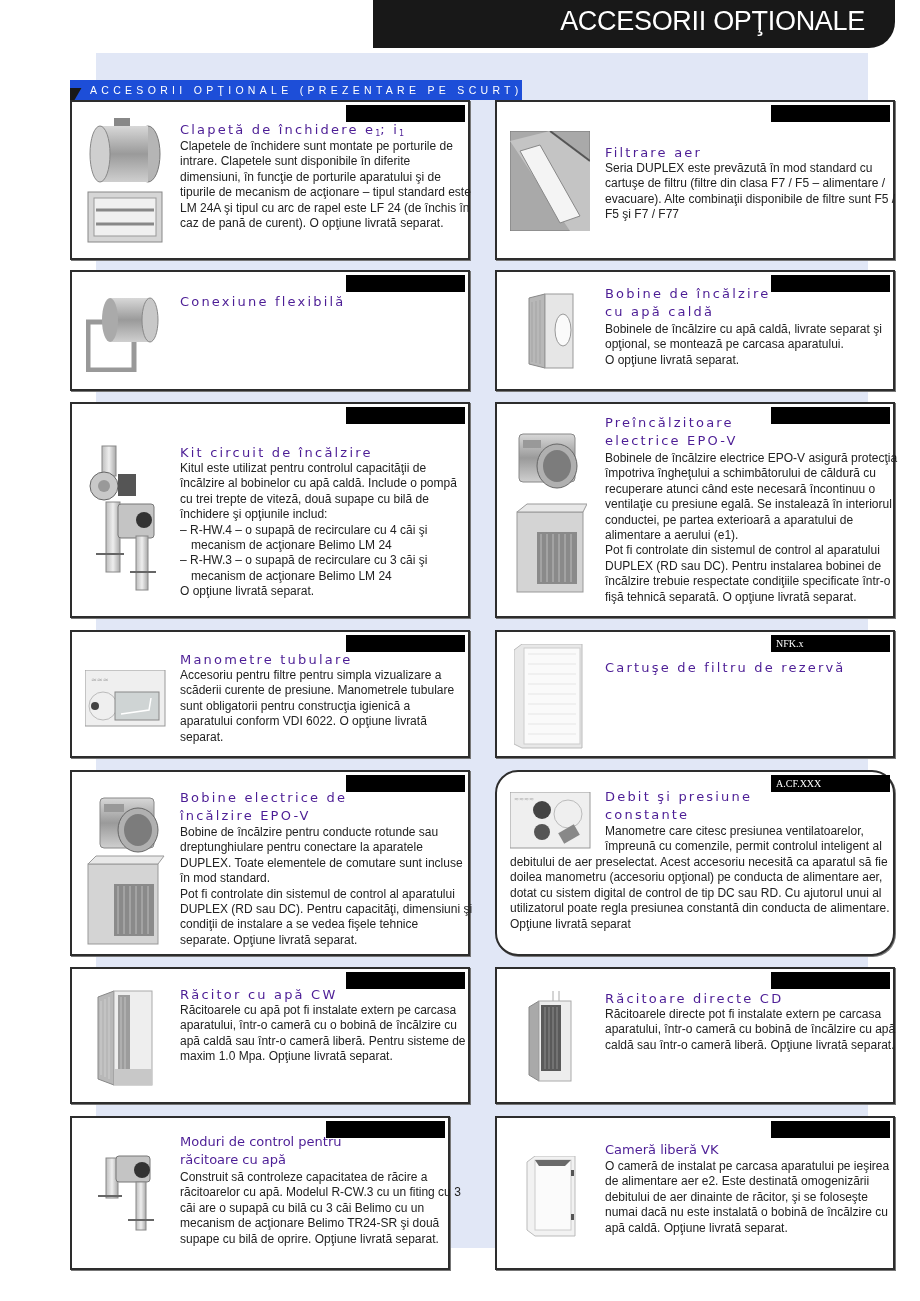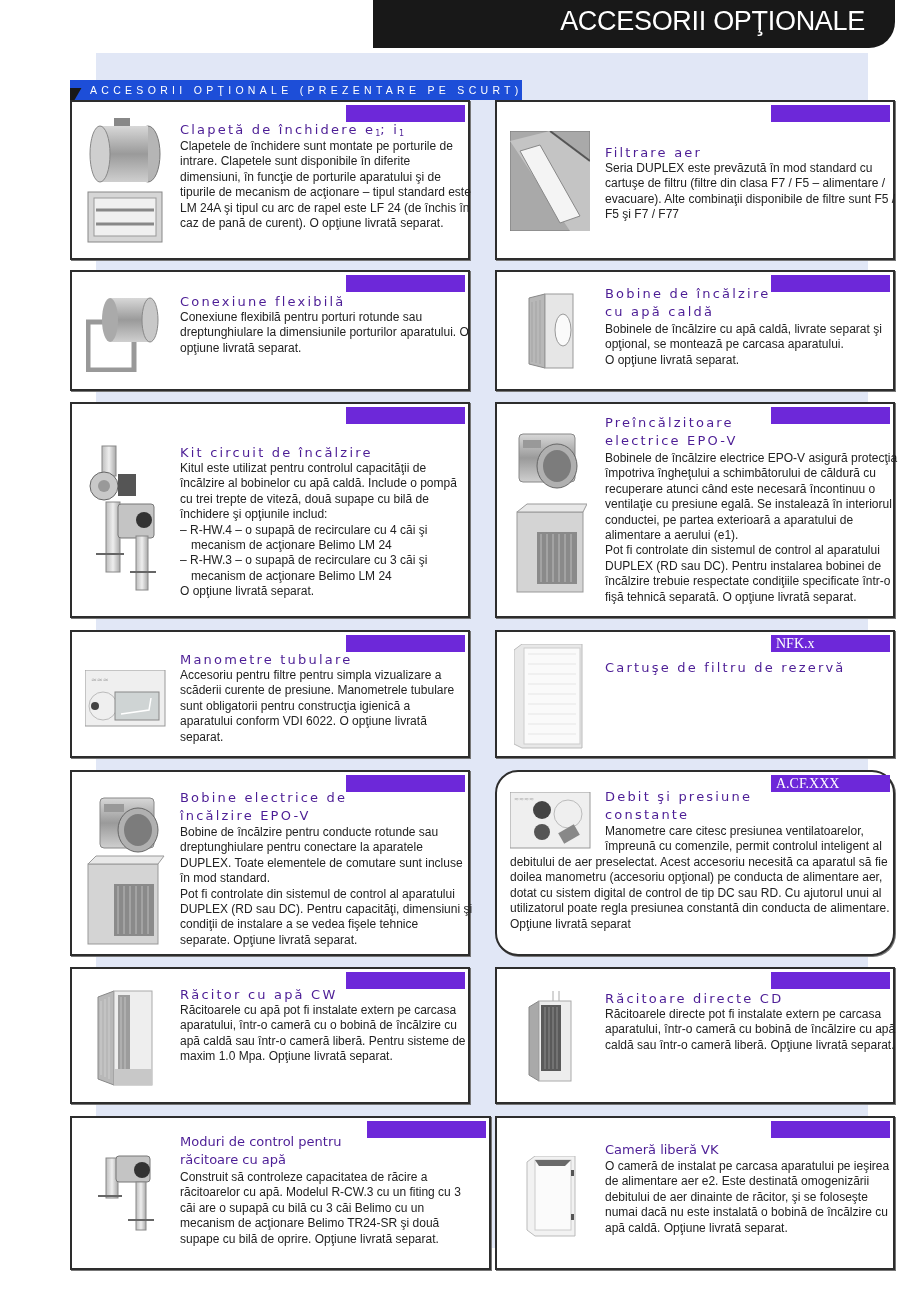--- a/index.html
+++ b/index.html
@@ -28,22 +28,22 @@
     content: ""; position: absolute; left: -4px; top: 8px; width: 12px; height: 12px; background: #181818;
     transform: skewX(-30deg);
   }
 
   .card {
     position: absolute; background: #ffffff; border: 2px solid #2d2d2d;
     box-shadow: 1px 1px 0 #777;
   }
   .code-badge {
     position: absolute; right: 3px; top: 3px; width: 119px; height: 17px;
-    background: #6d28d9; color: #ffffff;
-    font-family: "Liberation Serif", serif; font-size: 14px; line-height: 17px; padding-left: 5px;
+    background: #000000; color: #ffffff;
+    font-family: "Liberation Serif", serif; font-size: 10px; line-height: 17px; padding-left: 5px;
   }
   .card-title {
     position: absolute; color: #4c1d95;
     font-family: "DejaVu Sans", sans-serif; font-size: 13px; letter-spacing: 2.2px; line-height: 18px;
   }
   .card-title.plain { letter-spacing: 0; font-size: 13px; }
   .card-title sub { font-size: 8px; letter-spacing: 0; vertical-align: -2px; }
   .card-text {
     position: absolute; font-family: "Liberation Sans", sans-serif; font-size: 12px; line-height: 15.4px; color: #222;
   }
@@ -121,25 +121,20 @@
 
 <div class="card" style="left:70px;top:270px;width:400px;height:121px;">
   <div class="code-badge"></div>
   <svg class="prod-img" style="left:14px;top:20px;" width="80" height="80">
     <rect x="2" y="30" width="46" height="48" fill="none" stroke="#999" stroke-width="5"></rect>
     <rect x="24" y="6" width="40" height="44" fill="url(#metal)"></rect>
     <ellipse cx="24" cy="28" rx="8" ry="22" fill="#aaa"></ellipse>
     <ellipse cx="64" cy="28" rx="8" ry="22" fill="#c8c8c8" stroke="#888"></ellipse>
   </svg>
   <div class="card-title" style="left:108px;top:21px;">Conexiune flexibilă</div>
-  <div class="card-text" style="left:108px;top:38px;">
-    <span class="line">Conexiune flexibilă pentru porturi rotunde sau</span>
-    <span class="line">dreptunghiulare la dimensiunile porturilor aparatului. O</span>
-    <span class="line">opţiune livrată separat.</span>
-  </div>
 </div>
 
 <div class="card" style="left:495px;top:270px;width:400px;height:121px;">
   <div class="code-badge"></div>
   <svg class="prod-img" style="left:30px;top:20px;" width="50" height="80">
     <polygon points="2,6 18,2 18,76 2,72" fill="#b8b8b8" stroke="#888"></polygon>
     <rect x="18" y="2" width="28" height="74" fill="#e6e6e6" stroke="#999"></rect>
     <ellipse cx="36" cy="38" rx="8" ry="16" fill="#fafafa" stroke="#999"></ellipse>
     <g stroke="#999" stroke-width="0.6">
         <line x1="5" y1="10" x2="5" y2="70"></line>
@@ -365,21 +360,21 @@
       </g>
   </svg>
   <div class="card-title" style="left:108px;top:21px;">Răcitoare directe CD</div>
   <div class="card-text" style="left:108px;top:38px;">
     <span class="line">Răcitoarele directe pot fi instalate extern pe carcasa</span>
     <span class="line">aparatului, într-o cameră cu bobină de încălzire cu apă</span>
     <span class="line">caldă sau într-o cameră liberă. Opţiune livrată separat.</span>
   </div>
 </div>
 
-<div class="card" style="left:70px;top:1116px;width:421px;height:154px;">
+<div class="card" style="left:70px;top:1116px;width:380px;height:154px;">
   <div class="code-badge"></div>
   <svg class="prod-img" style="left:26px;top:36px;" width="62" height="80">
     <rect x="8" y="4" width="12" height="40" fill="url(#metalH)" stroke="#888"></rect>
     <rect x="18" y="2" width="34" height="26" rx="3" fill="#c4c4c4" stroke="#777"></rect>
     <circle cx="44" cy="16" r="8" fill="#333"></circle>
     <rect x="38" y="28" width="10" height="48" fill="url(#metalH)" stroke="#888"></rect>
     <line x1="0" y1="42" x2="24" y2="42" stroke="#666" stroke-width="2"></line>
     <line x1="30" y1="66" x2="56" y2="66" stroke="#666" stroke-width="2"></line>
   </svg>
   <div class="card-title plain" style="left:108px;top:15px;">

